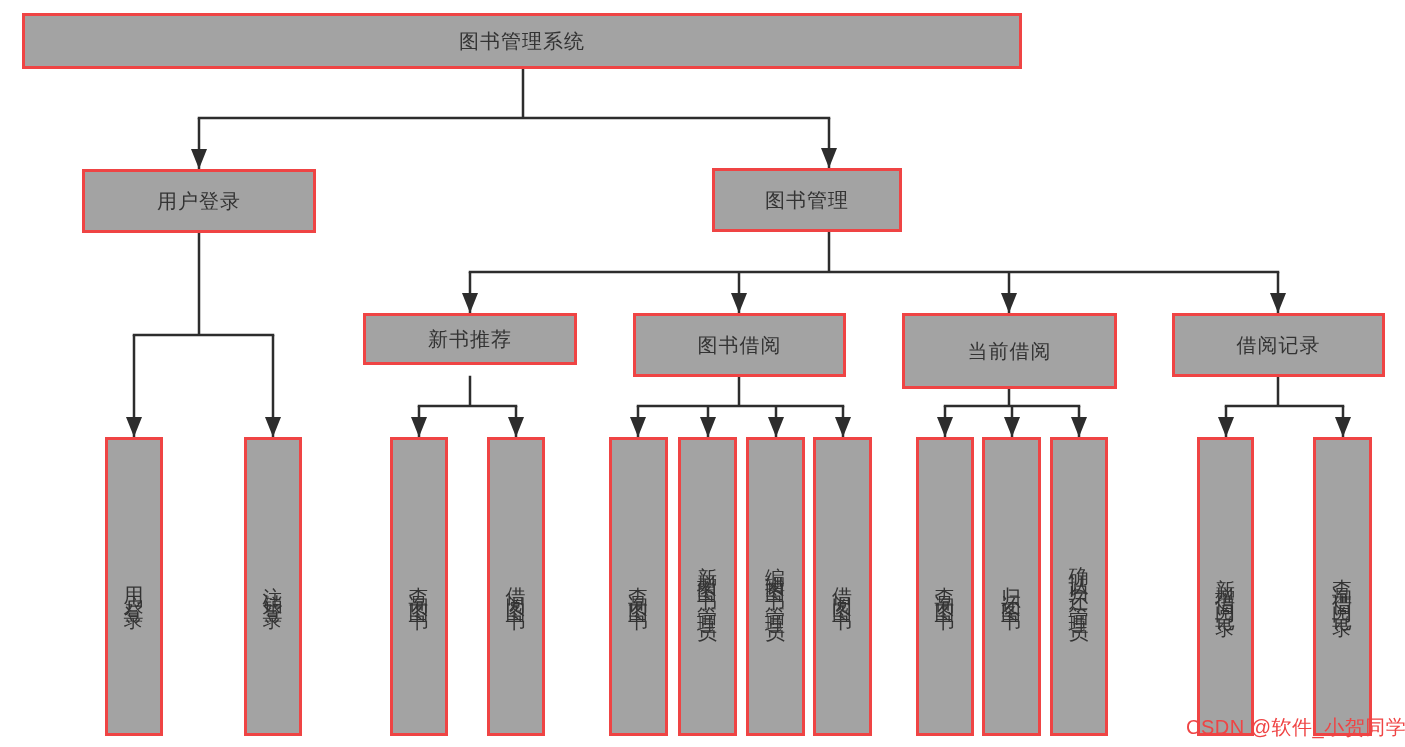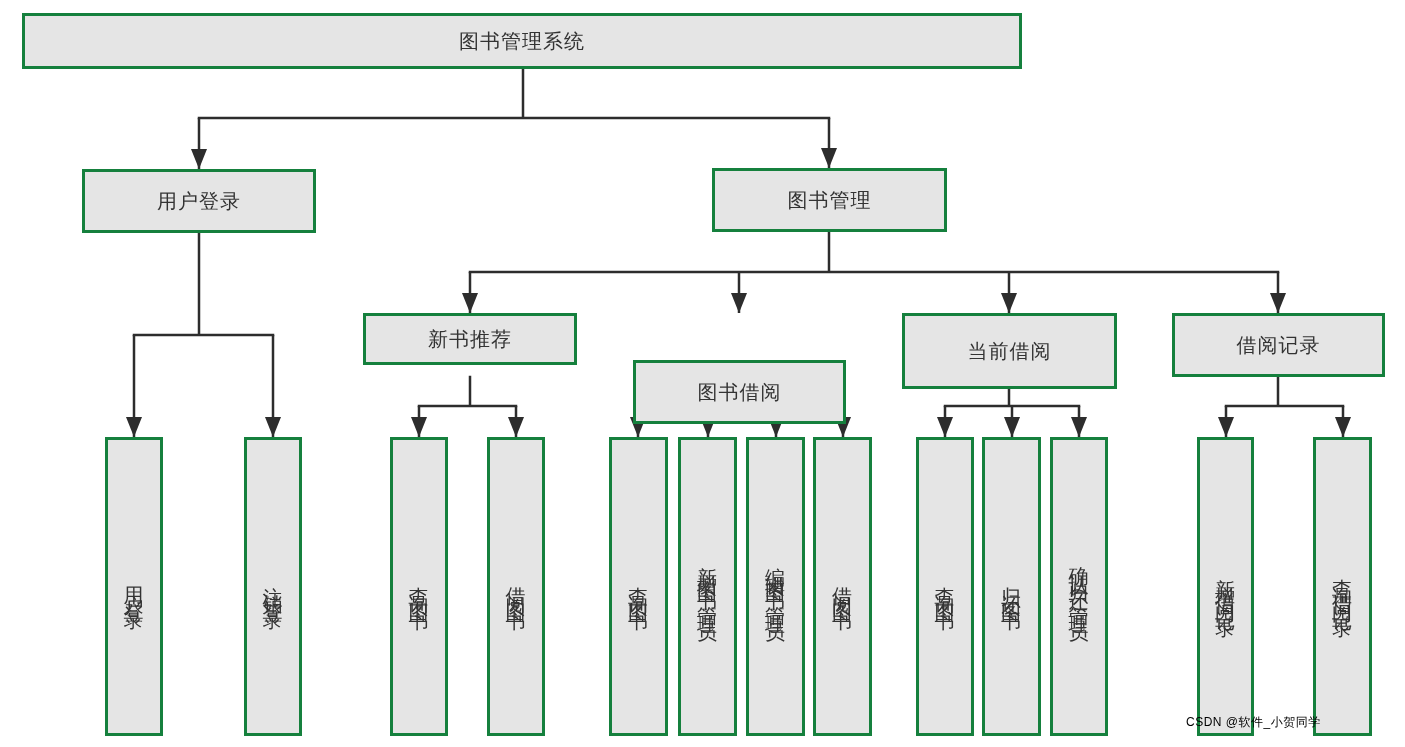--- a/index.html
+++ b/index.html
@@ -4,31 +4,31 @@
 <style>
   html,body { margin:0; padding:0; background:#fff; }
   .canvas {
     position:relative; width:1405px; height:747px;
     background:#ffffff; overflow:hidden;
     font-family:"Liberation Sans","DejaVu Sans",sans-serif;
   }
   svg.connectors { position:absolute; left:0; top:0; width:1405px; height:747px; pointer-events:none; }
   .box {
     position:absolute; box-sizing:border-box;
-    border:3px solid #15803d; background:#e5e5e5; color:#333333;
+    border:3px solid #ef4444; background:#a3a3a3; color:#333333;
     display:flex; align-items:center; justify-content:center;
   }
   .hbox { font-size:20px; letter-spacing:1px; }
   .vtext {
     writing-mode:vertical-rl; text-orientation:mixed;
     font-size:20px; letter-spacing:8px; color:#333333; line-height:1;
   }
   .watermark {
     position:absolute; left:1186px; top:714px; z-index:5;
-    font-size:12px; color:#000000; white-space:nowrap; letter-spacing:0.5px;
+    font-size:20px; color:#ef4444; white-space:nowrap; letter-spacing:0.5px;
   }
 </style>
 </head>
 <body>
 
 <div class="canvas">
 
   <svg class="connectors" viewBox="0 0 1405 747" xmlns="http://www.w3.org/2000/svg">
     <defs>
       <marker id="arrow" viewBox="0 0 20 16" refX="20" refY="8" markerWidth="20" markerHeight="16" markerUnits="userSpaceOnUse" orient="auto">
@@ -62,24 +62,24 @@
     <line x1="945" y1="406" x2="945" y2="437" stroke="#2d2d2d" stroke-width="2.5" marker-end="url(#arrow)"></line>
     <line x1="1012" y1="406" x2="1012" y2="437" stroke="#2d2d2d" stroke-width="2.5" marker-end="url(#arrow)"></line>
     <line x1="1079" y1="406" x2="1079" y2="437" stroke="#2d2d2d" stroke-width="2.5" marker-end="url(#arrow)"></line>
     <line x1="1226" y1="406" x2="1226" y2="437" stroke="#2d2d2d" stroke-width="2.5" marker-end="url(#arrow)"></line>
     <line x1="1343" y1="406" x2="1343" y2="437" stroke="#2d2d2d" stroke-width="2.5" marker-end="url(#arrow)"></line>
   </svg>
 
   <div class="box hbox" style="left:22px; top:13px; width:1000px; height:56px;">图书管理系统</div>
 
   <div class="box hbox" style="left:82px; top:169px; width:234px; height:64px;">用户登录</div>
-  <div class="box hbox" style="left:712px; top:168px; width:235px; height:64px;">图书管理</div>
+  <div class="box hbox" style="left:712px; top:168px; width:190px; height:64px;">图书管理</div>
 
   <div class="box hbox" style="left:363px; top:313px; width:214px; height:52px;">新书推荐</div>
-  <div class="box hbox" style="left:633px; top:313px; width:213px; height:64px;margin-top:47px;">图书借阅</div>
+  <div class="box hbox" style="left:633px; top:313px; width:213px; height:64px;">图书借阅</div>
   <div class="box hbox" style="left:902px; top:313px; width:215px; height:76px;">当前借阅</div>
   <div class="box hbox" style="left:1172px; top:313px; width:213px; height:64px;">借阅记录</div>
 
   <div class="box" style="left:105px; top:437px; width:58px; height:299px;">
     <span class="vtext">用户登录</span>
   </div>
   <div class="box" style="left:244px; top:437px; width:58px; height:299px;">
     <span class="vtext">注销登录</span>
   </div>
 

